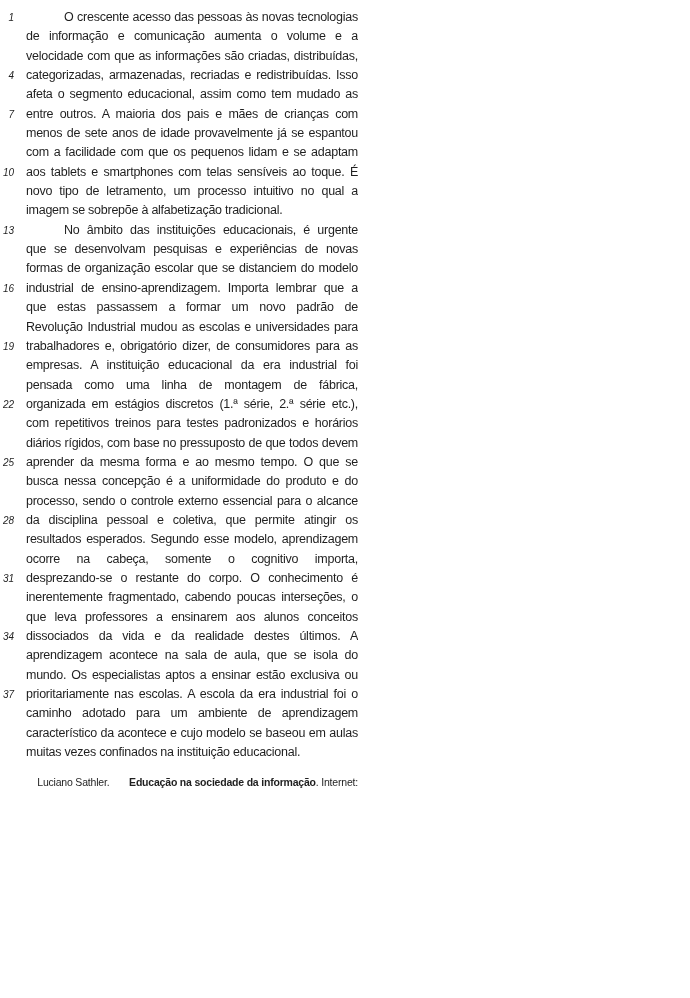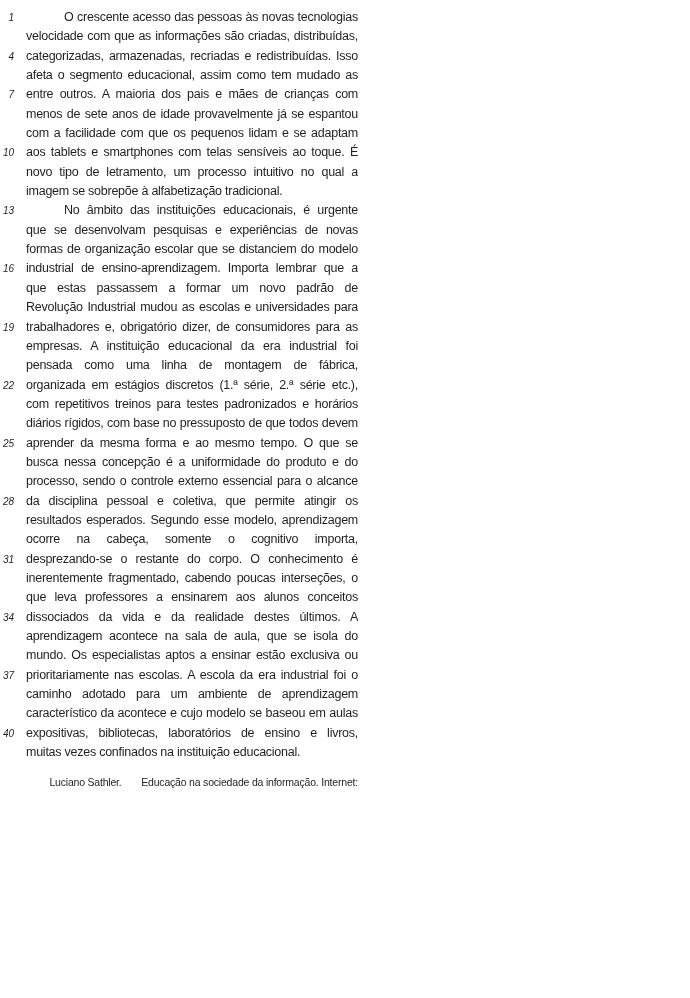--- a/index.html
+++ b/index.html
@@ -36,41 +36,45 @@
     overflow: hidden;
     font-size: 12.5px;
     letter-spacing: -0.25px;
     line-height: 19.35px;
     text-justify: inter-word;
   }
   .txt.justify { text-align: justify; text-align-last: justify; }
   .txt.left { text-align: center; text-align-last: left; }
   .txt.indent { text-indent: 38px; }
   .run-i { }
-  .run-b { font-weight: normal; padding-left: 17px; }
+  .run-b { font-weight: bold; padding-left: 17px; }
   .citation {
     margin: 13px 0 0 30px;
     width: 328px;
     text-align: right;
     font-size: 10.5px;
     line-height: 14px;
     letter-spacing: -0.2px;
   }
 </style>
 </head>
 <body>
 
 <div class="page">
   <div class="doc">
       <div class="row">
         <span class="num">1</span>
         <span class="txt justify indent"><span>O crescente acesso das pessoas às novas tecnologias</span></span>
       </div>
       <div class="row">
         <span class="num"></span>
+        <span class="txt justify"><span>de informação e comunicação aumenta o volume e a</span></span>
+      </div>
+      <div class="row">
+        <span class="num"></span>
         <span class="txt justify"><span>velocidade com que as informações são criadas, distribuídas,</span></span>
       </div>
       <div class="row">
         <span class="num">4</span>
         <span class="txt justify"><span>categorizadas, armazenadas, recriadas e redistribuídas. Isso</span></span>
       </div>
       <div class="row">
         <span class="num"></span>
         <span class="txt justify"><span>afeta o segmento educacional, assim como tem mudado as</span></span>
       </div>
@@ -198,24 +202,20 @@
         <span class="num">37</span>
         <span class="txt justify"><span>prioritariamente nas escolas. A escola da era industrial foi o</span></span>
       </div>
       <div class="row">
         <span class="num"></span>
         <span class="txt justify"><span>caminho adotado para um ambiente de aprendizagem</span></span>
       </div>
       <div class="row">
         <span class="num"></span>
         <span class="txt justify"><span>característico da acontece e cujo modelo se baseou em aulas</span></span>
-      </div>
-      <div class="row">
-        <span class="num">40</span>
-        <span class="txt justify"><span>expositivas, bibliotecas, laboratórios de ensino e livros,</span></span>
       </div>
       <div class="row">
         <span class="num"></span>
         <span class="txt left"><span>muitas vezes confinados na instituição educacional.</span></span>
       </div>
       <div class="citation"><span>Luciano Sathler. </span><span class="run-b">Educação na sociedade da informação</span><span>. Internet:</span></div>
     </div>
 </div>
 
 </body></html>

